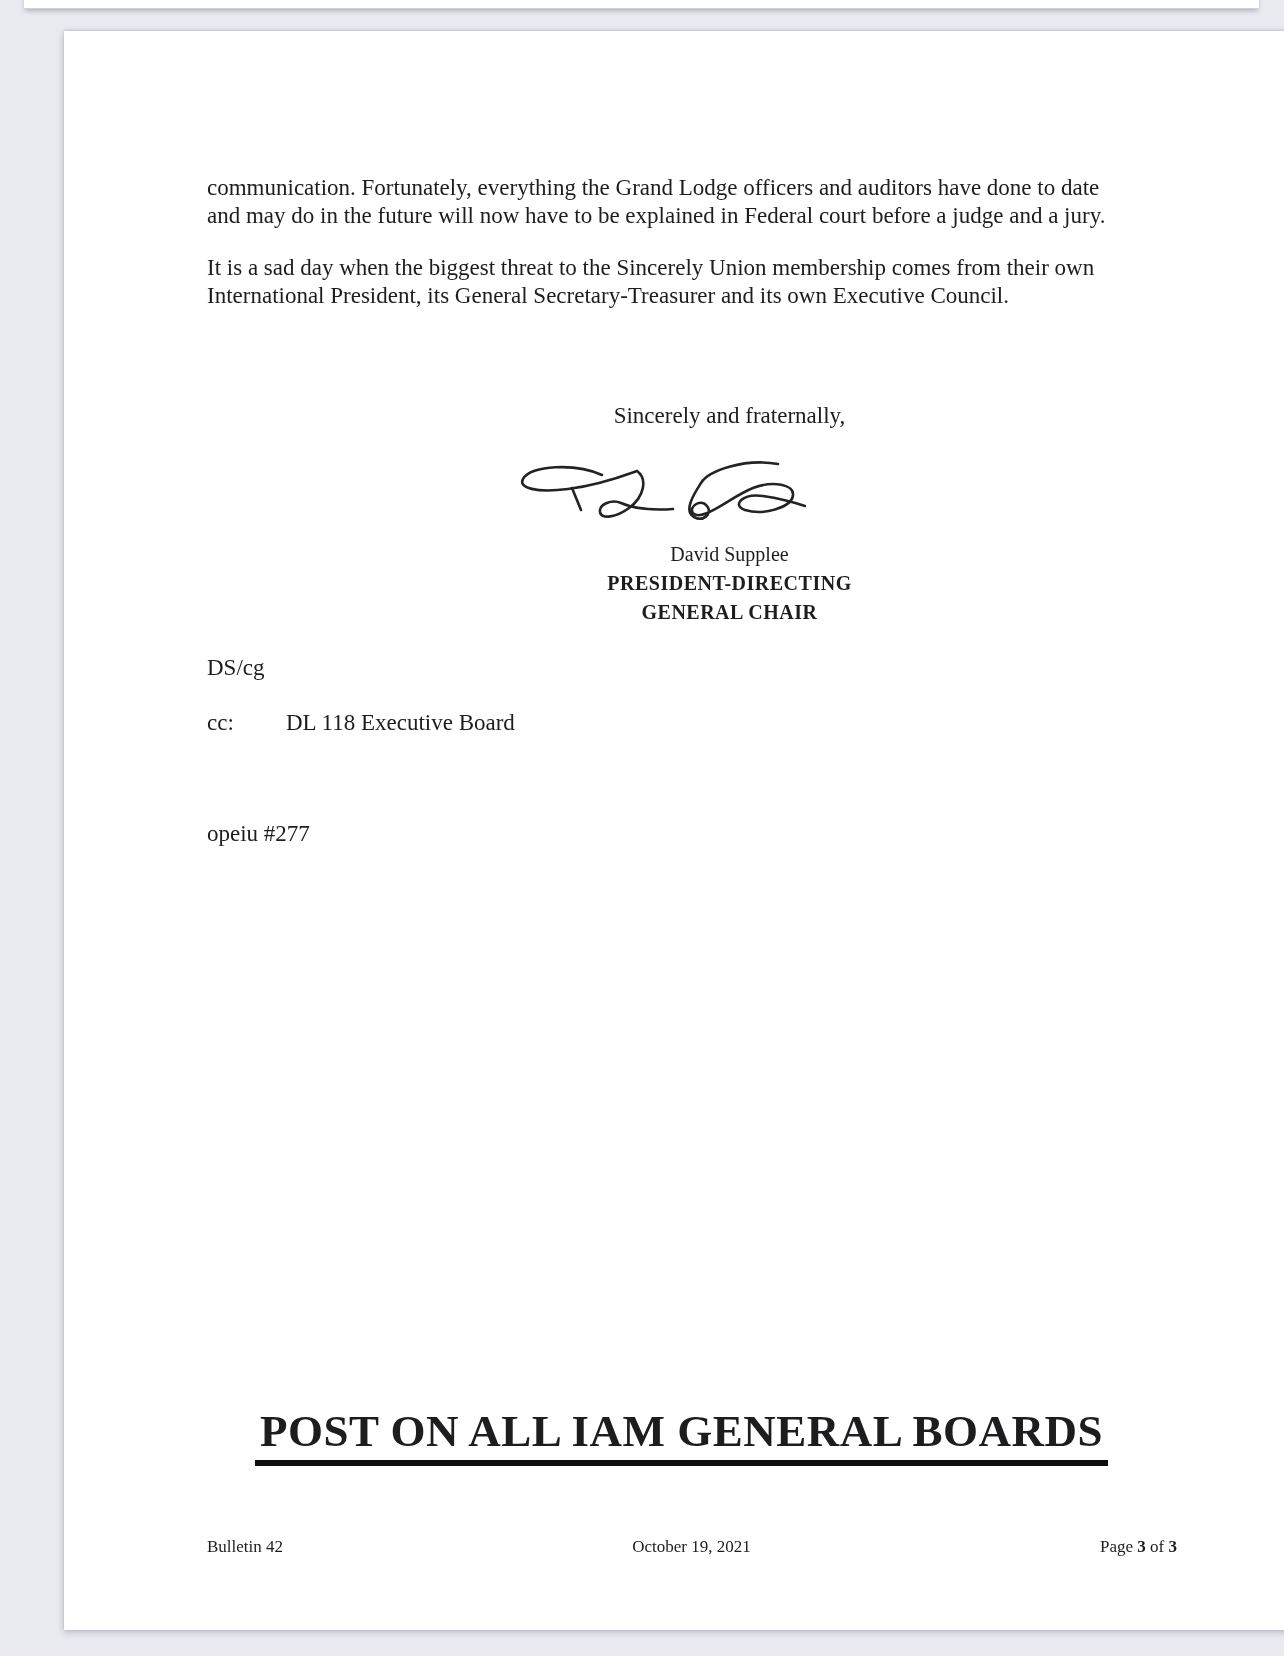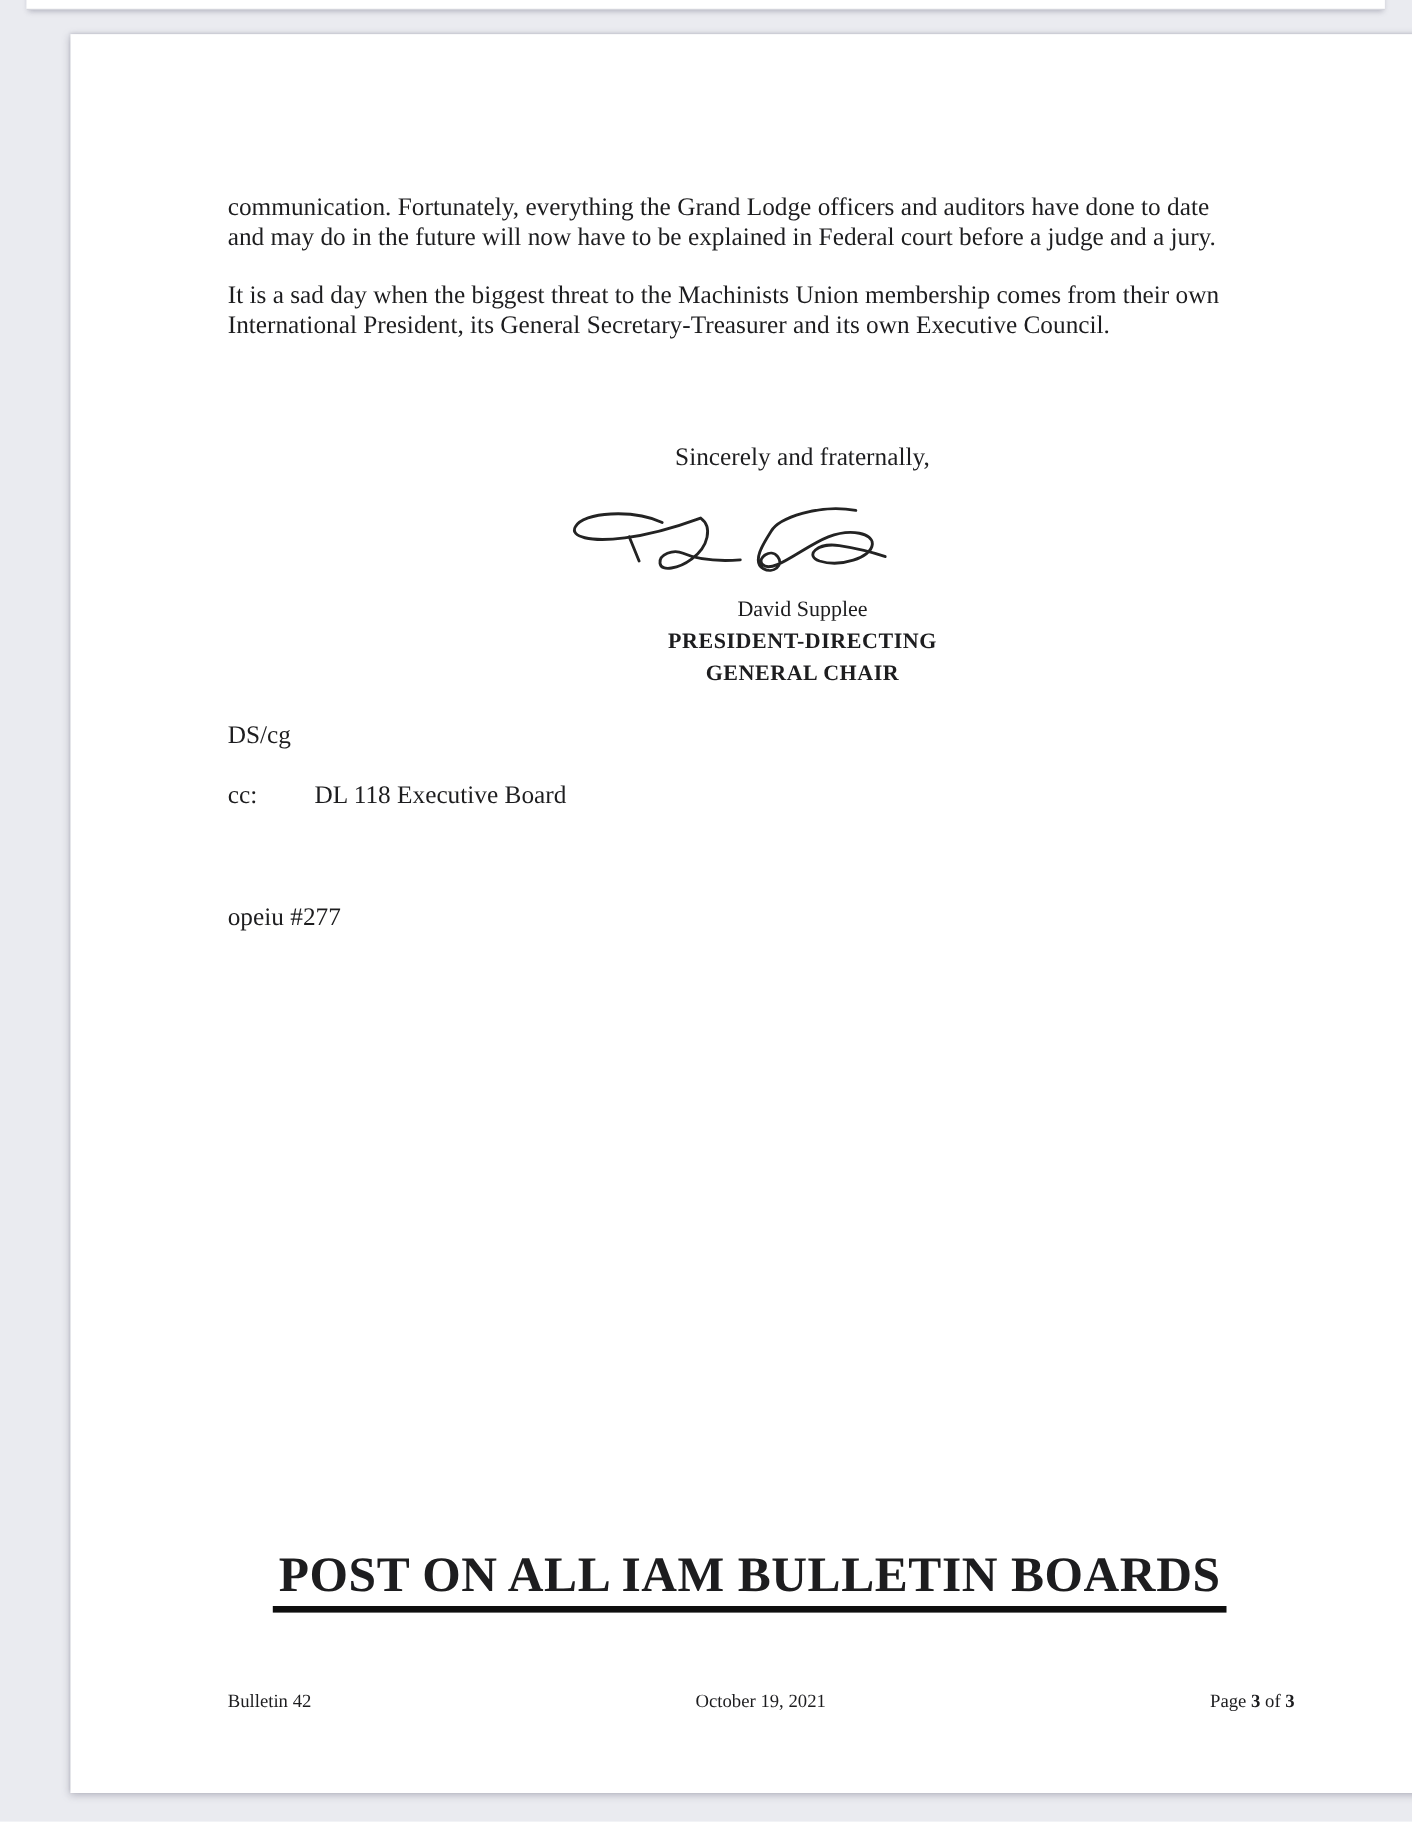--- a/index.html
+++ b/index.html
@@ -87,21 +87,21 @@
   <div class="prev-page"></div>
 
   <div class="paper">
 
     <div class="abs body-text left-col" style="top:143px">
       <div>communication. Fortunately, everything the Grand Lodge officers and auditors have done to date</div>
       <div>and may do in the future will now have to be explained in Federal court before a judge and a jury.</div>
     </div>
 
     <div class="abs body-text left-col" style="top:223px">
-      <div>It is a sad day when the biggest threat to the Machinists Union membership comes from their own</div>
+      <div>It is a sad day when the biggest threat to the Sincerely Union membership comes from their own</div>
       <div>International President, its General Secretary-Treasurer and its own Executive Council.</div>
     </div>
 
     <div class="abs centered closing" style="top:372px">Sincerely and fraternally,</div>
 
     <svg class="sig-svg" viewBox="0 0 290 60">
       <g fill="none" stroke="#232323" stroke-width="2.6" stroke-linecap="round">
         <path d="M86 14 C60 2, 14 4, 7 18 C2 27, 20 32, 52 28 C84 24, 110 14, 121 10 C132 18, 128 36, 113 47 C101 56, 85 59, 84 51 C83 43, 96 38, 105 42 C114 46, 128 50, 157 48"></path>
         <path d="M56 27 L65 49"></path>
         <path d="M262 3 C228 -3, 192 10, 185 22 C178 33, 167 50, 178 56 C187 61, 197 53, 191 45 C185 37, 172 46, 177 52 C186 62, 214 36, 237 27 C258 19, 278 24, 277 34 C276 46, 248 55, 229 49 C215 44, 227 32, 247 35 C267 38, 280 42, 289 45"></path>
@@ -117,21 +117,21 @@
     <div class="abs body-text left-col" style="top:623px">DS/cg</div>
 
     <div class="abs body-text left-col cc-row" style="top:678px">
       <span class="cc-label">cc:</span>
       <span>DL 118 Executive Board</span>
     </div>
 
     <div class="abs body-text left-col" style="top:789px">opeiu #277</div>
 
     <div class="abs notice-wrap" style="top:1376px">
-      <span class="notice-text">POST ON ALL IAM BULLETIN BOARDS</span>
+      <span class="notice-text">POST ON ALL IAM GENERAL BOARDS</span>
     </div>
 
     <div class="abs footer-row" style="top:1506px">
       <span>Bulletin 42</span>
       <span>October 19, 2021</span>
       <span>
         <span>Page</span>
         <span class="b">3</span>
         <span>of</span>
         <span class="b">3</span>

